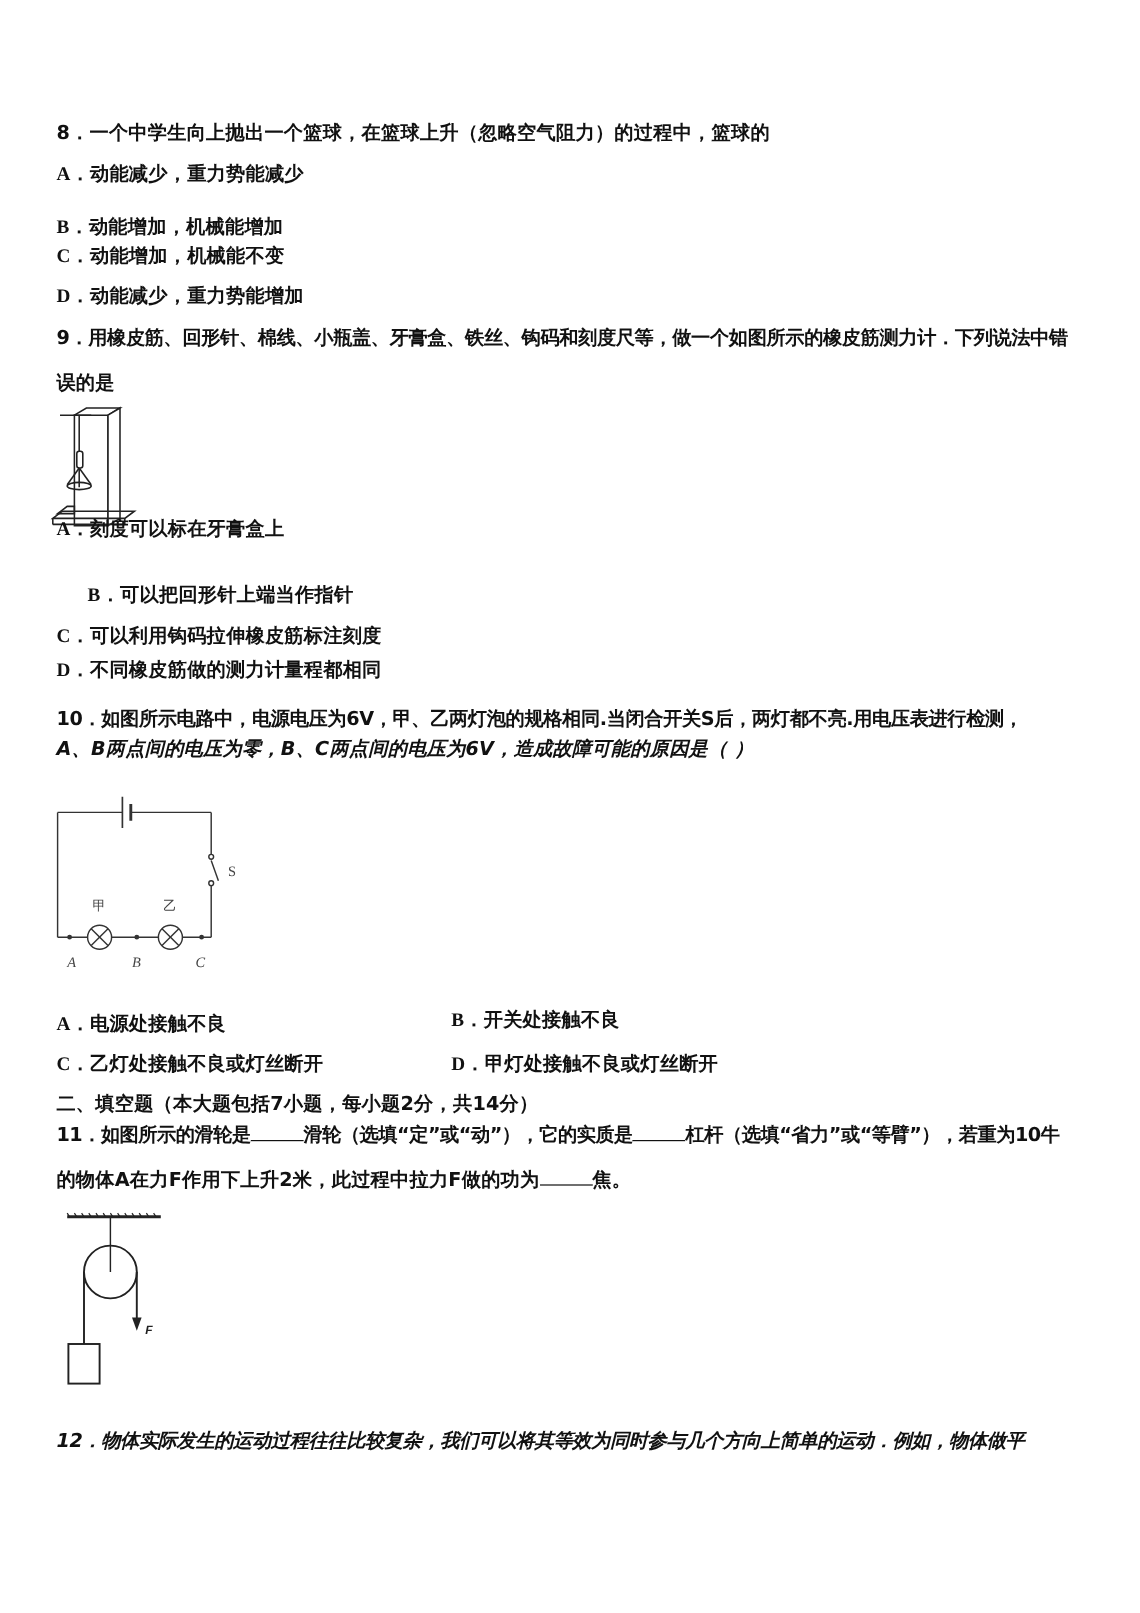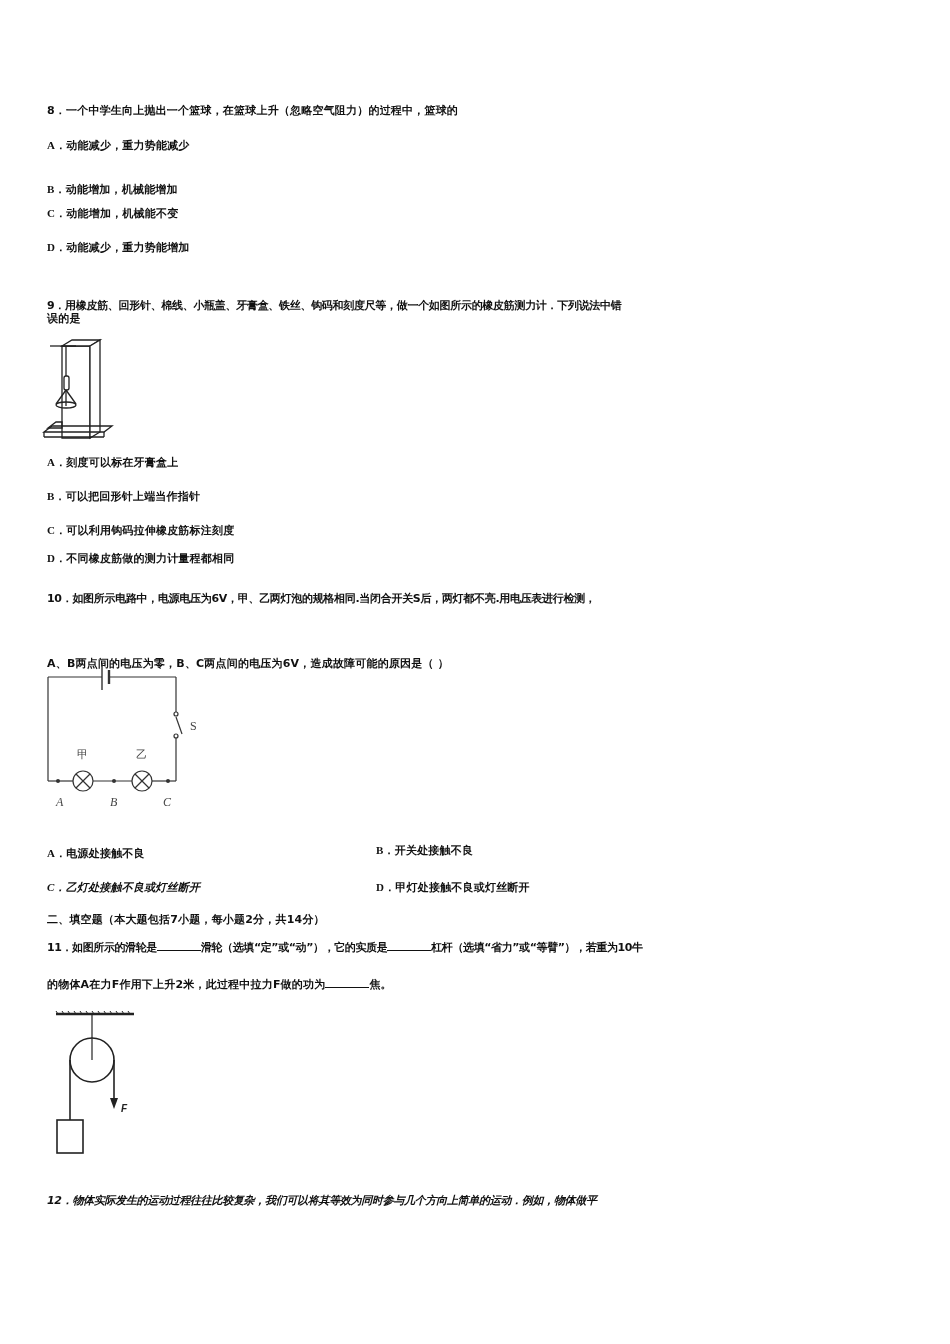--- a/index.html
+++ b/index.html
@@ -3,38 +3,38 @@
   <meta charset="utf-8">
   <style>
     html, body { margin: 0; padding: 0; background: #ffffff; }
     body {
       width: 950px; height: 1344px; position: relative; overflow: hidden;
       font-family: "DejaVu Sans", "Liberation Sans", sans-serif;
       color: #111111;
     }
     .line {
       position: absolute; left: 47px;
-      font-size: 11px; font-weight: bold; line-height: 20px;
+      font-size: 16px; font-weight: bold; line-height: 20px;
       white-space: nowrap; letter-spacing: 0.2px;
     }
     .opt-label { font-family: "Liberation Serif", serif; font-weight: bold; }
     .blank { display: inline-block; width: 44px; border-bottom: 1.5px solid #111; height: 14px; vertical-align: baseline; }
     .fig { position: absolute; }
     .fig svg { display: block; }
   </style>
 </head>
 <body>
 
 <div class="line" style="top:101px;">8．一个中学生向上抛出一个篮球，在篮球上升（忽略空气阻力）的过程中，篮球的</div>
 <div class="line" style="top:135px;"><span class="opt-label">A．</span><span>动能减少，重力势能减少</span></div>
 <div class="line" style="top:179px;"><span class="opt-label">B．</span><span>动能增加，机械能增加</span></div>
 <div class="line" style="top:203px;"><span class="opt-label">C．</span><span>动能增加，机械能不变</span></div>
 <div class="line" style="top:237px;text-align:center;"><span class="opt-label">D．</span><span>动能减少，重力势能增加</span></div>
 
-<div class="line" style="top:272px; letter-spacing:-0.3px;margin-top:24px;">9．用橡皮筋、回形针、棉线、小瓶盖、牙膏盒、铁丝、钩码和刻度尺等，做一个如图所示的橡皮筋测力计．下列说法中错</div>
+<div class="line" style="top:272px; letter-spacing:-0.3px;">9．用橡皮筋、回形针、棉线、小瓶盖、牙膏盒、铁丝、钩码和刻度尺等，做一个如图所示的橡皮筋测力计．下列说法中错</div>
 <div class="line" style="top:309px;">误的是</div>
 
 <div class="fig" style="left:42px; top:338px;">
   <svg width="80" height="102" viewBox="0 0 80 102" fill="none" stroke="#222" stroke-width="1.3">
 
     <polygon points="20,8 48,8 48,100 20,100" fill="#fff"></polygon>
 
     <polygon points="20,8 30,2 58,2 48,8" fill="#fff"></polygon>
 
     <polygon points="48,8 58,2 58,94 48,100" fill="#fff"></polygon>
@@ -53,27 +53,27 @@
 
     <polygon points="2,94 10,88 70,88 62,94"></polygon>
     <line x1="2" y1="94" x2="2" y2="99"></line>
     <line x1="2" y1="99" x2="62" y2="99"></line>
     <line x1="62" y1="94" x2="62" y2="99"></line>
 
     <polygon points="6,90 14,84 20,84 20,90"></polygon>
   </svg>
 </div>
 
-<div class="line" style="top:452px;"><span class="opt-label">A．</span><span>刻度可以标在牙膏盒上</span></div>
-<div class="line" style="top:486px;"><span class="opt-label">B．</span><span>可以把回形针上端当作指针</span></div>
+<div class="line" style="top:431px;"><span class="opt-label">A．</span><span>刻度可以标在牙膏盒上</span></div>
+<div class="line" style="top:486px;margin-left:26px;"><span class="opt-label">B．</span><span>可以把回形针上端当作指针</span></div>
 <div class="line" style="top:520px;"><span class="opt-label">C．</span><span>可以利用钩码拉伸橡皮筋标注刻度</span></div>
 <div class="line" style="top:548px;"><span class="opt-label">D．</span><span>不同橡皮筋做的测力计量程都相同</span></div>
 
 <div class="line" style="top:589px; letter-spacing:-0.3px;">10．如图所示电路中，电源电压为6V，甲、乙两灯泡的规格相同.当闭合开关S后，两灯都不亮.用电压表进行检测，</div>
-<div class="line" style="top:654px;">A、B两点间的电压为零，B、C两点间的电压为6V，造成故障可能的原因是（    ）</div>
+<div class="line" style="top:614px;font-style:italic;">A、B两点间的电压为零，B、C两点间的电压为6V，造成故障可能的原因是（    ）</div>
 
 <div class="fig" style="left:44px; top:662px;">
   <svg width="160" height="155" viewBox="0 0 160 155">
     <g stroke="#333" stroke-width="1.2" fill="none">
 
       <line x1="4" y1="15" x2="58" y2="15"></line>
       <line x1="65" y1="15" x2="132" y2="15"></line>
       <line x1="58" y1="2" x2="58" y2="28" stroke-width="1.4"></line>
       <line x1="65" y1="8" x2="65" y2="22" stroke-width="2.4"></line>
 
@@ -108,21 +108,21 @@
       <text x="92" y="96" font-family="DejaVu Sans, sans-serif" font-size="11">乙</text>
       <text x="12" y="144" font-style="italic">A</text>
       <text x="66" y="144" font-style="italic">B</text>
       <text x="119" y="144" font-style="italic">C</text>
     </g>
   </svg>
 </div>
 
 <div class="line" style="top:843px;"><span class="opt-label">A．</span><span>电源处接触不良</span></div>
 <div class="line" style="top:840px; left:376px;"><span class="opt-label">B．</span><span>开关处接触不良</span></div>
-<div class="line" style="top:877px;font-style:italic;"><span class="opt-label">C．</span><span>乙灯处接触不良或灯丝断开</span></div>
+<div class="line" style="top:877px;"><span class="opt-label">C．</span><span>乙灯处接触不良或灯丝断开</span></div>
 <div class="line" style="top:877px; left:376px;"><span class="opt-label">D．</span><span>甲灯处接触不良或灯丝断开</span></div>
 
 <div class="line" style="top:910px;">二、填空题（本大题包括7小题，每小题2分，共14分）</div>
 
 <div class="line" style="top:936px; letter-spacing:-0.4px;text-align:right;">
   <span>11．如图所示的滑轮是</span><span class="blank"></span><span>滑轮（选填“定”或“动”），它的实质是</span><span class="blank"></span><span>杠杆（选填“省力”或“等臂”），若重为10牛</span>
 </div>
 <div class="line" style="top:973px;">
   <span>的物体A在力F作用下上升2米，此过程中拉力F做的功为</span><span class="blank"></span><span>焦。</span>
 </div>

